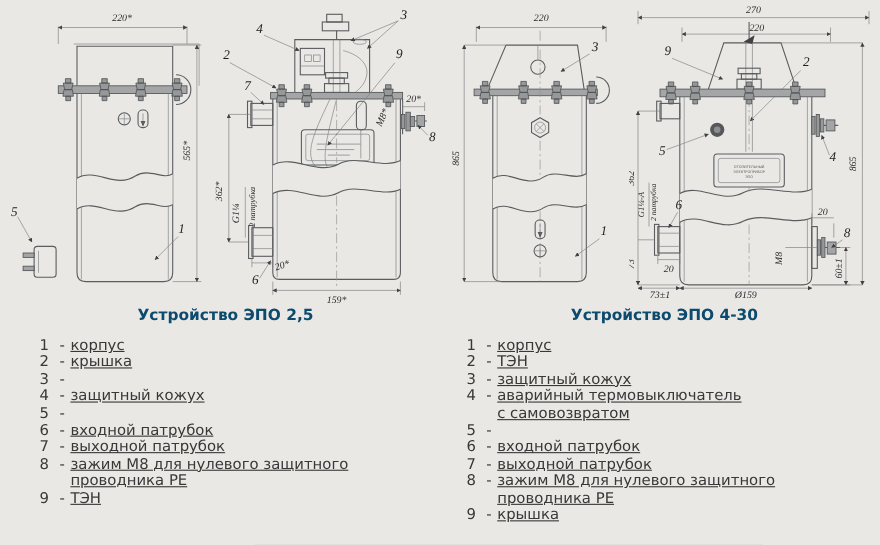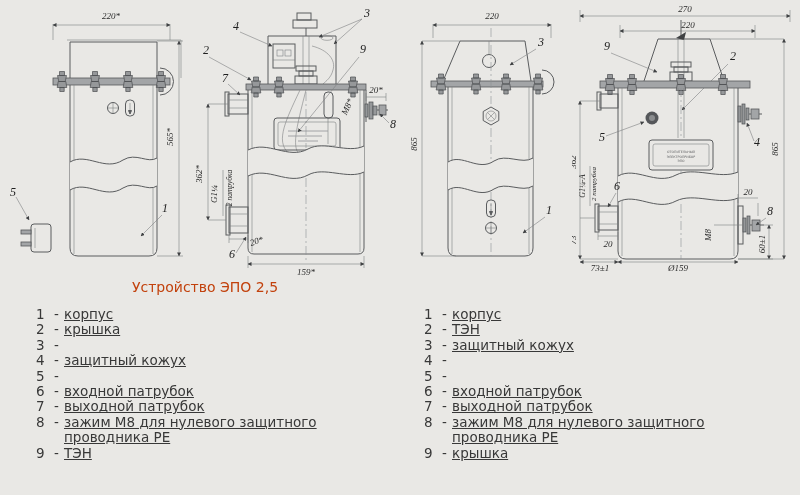--- a/index.html
+++ b/index.html
@@ -15,21 +15,21 @@
   .fillgray{fill:#a3a5a7;stroke:#55575a;stroke-width:.8;}
   .boltp{fill:#96989a;stroke:#4c4e50;stroke-width:.7;}
   .band{fill:#e9e8e5;stroke:none;}
   .dimt{font:italic 9px "Liberation Serif",serif;fill:#2b2b2b;}
   .lbl{font:italic 12px "Liberation Serif",serif;fill:#1f1f1f;}
   .np{font:3.2px "DejaVu Sans",sans-serif;fill:#5c5e60;text-anchor:middle;}
   .npline{stroke:#9a9c9e;stroke-width:.9;}
   text.mid{text-anchor:middle;}
   
   .caption{position:absolute;top:279px;width:250px;text-align:center;
-           font-size:14px;font-weight:normal;color:#c2410c;}
+           font-size:14px;font-weight:bold;color:#0c4a6e;}
   .cap-left{left:80px;}
   .cap-right{left:479px;}
   
   .parts{position:absolute;top:307px;margin:0;padding:0;list-style:none;
          font-size:13.5px;line-height:15.4px;color:#383838;}
   .parts-left{left:36px;width:350px;}
   .parts-right{left:424px;width:350px;}
   .parts li{display:flex;}
   .pn{width:13px;flex:none;}
   .sep{width:15px;text-align:center;flex:none;}
@@ -358,20 +358,21 @@
     <path class="thin" d="M46,258H166" marker-start="url(#ar)" marker-end="url(#ar)"></path>
     <text class="dimt mid" x="28" y="267">73±1</text>
     <text class="dimt mid" x="106" y="267">Ø159</text>
 
     <path class="thin" d="M138,35H212 M166,255H212"></path>
     <path class="thin" d="M212,35V255" marker-start="url(#ar)" marker-end="url(#ar)"></path>
     <text class="dimt mid" x="206" y="145" transform="rotate(-90 206 145)">865</text>
   </svg>
 
   <div class="caption cap-left">Устройство ЭПО 2,5</div>
+  <div class="caption cap-right">Устройство ЭПО 4-30</div>
 
   <ul class="parts parts-left">
     <li>
         <span class="pn">1</span>
         <span class="sep">-</span>
         <span class="pl">корпус</span>
       </li>
     <li>
         <span class="pn">2</span>
         <span class="sep">-</span>
@@ -425,20 +426,22 @@
         <span class="pl">ТЭН</span>
       </li>
     <li>
         <span class="pn">3</span>
         <span class="sep">-</span>
         <span class="pl">защитный кожух</span>
       </li>
     <li>
         <span class="pn">4</span>
         <span class="sep">-</span>
+        <span class="pl">аварийный термовыключатель
+с самовозвратом</span>
       </li>
     <li>
         <span class="pn">5</span>
         <span class="sep">-</span>
       </li>
     <li>
         <span class="pn">6</span>
         <span class="sep">-</span>
         <span class="pl">входной патрубок</span>
       </li>

